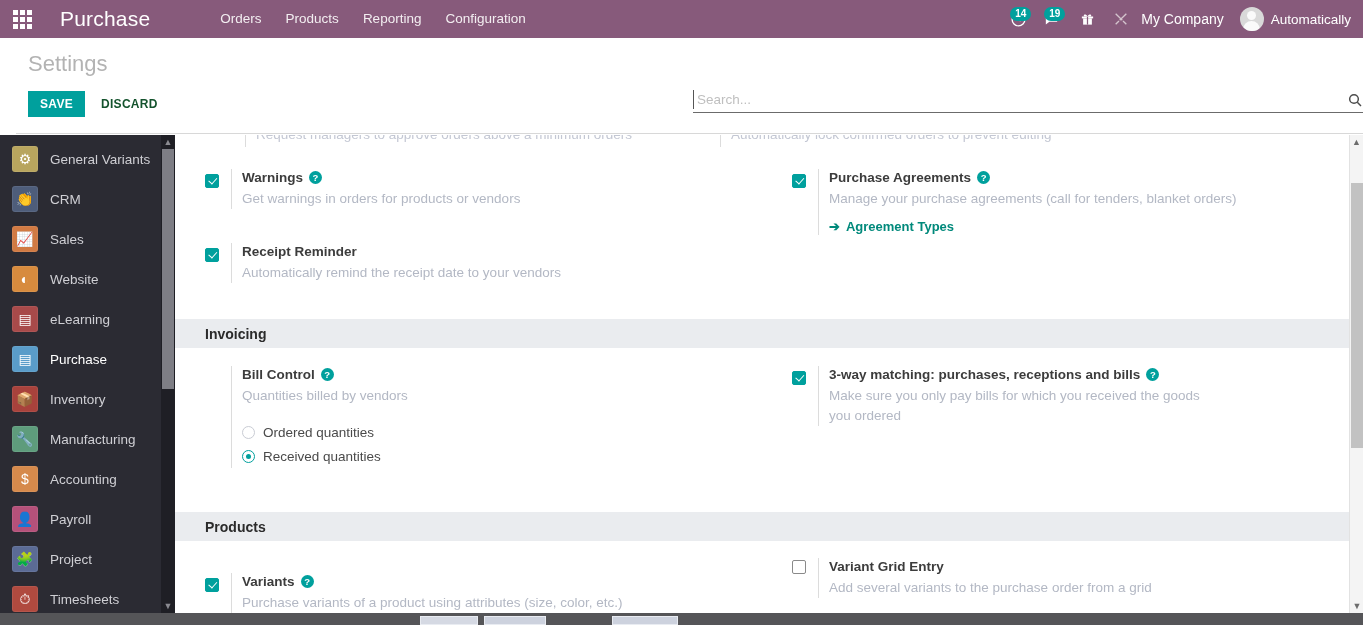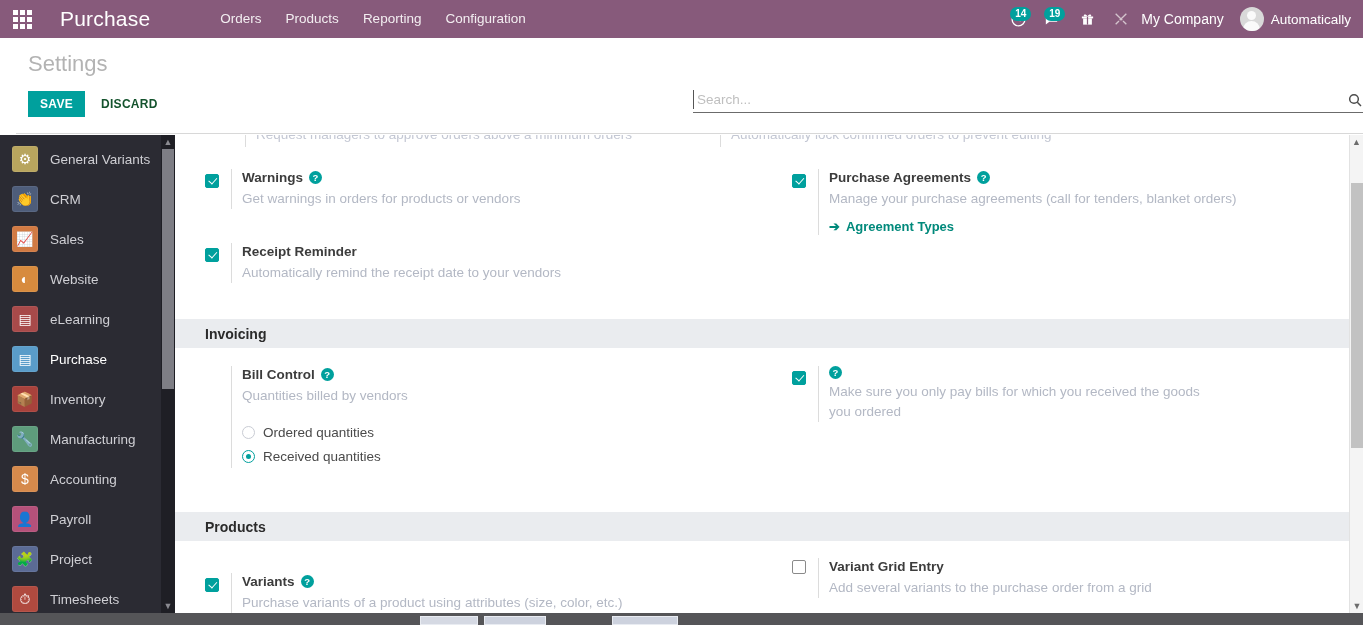--- a/index.html
+++ b/index.html
@@ -455,20 +455,21 @@
         </div>
       </div>
     </div>
     <div class="setting-col">
       <div class="setting-box" style="margin-top:18px">
         <div class="cb-wrap">
           <span class="checkbox checked"></span>
         </div>
         <div class="setting-body">
           <div class="setting-title">
+            <span>3-way matching: purchases, receptions and bills</span>
             <span class="help-icon">?</span>
           </div>
           <div class="setting-desc" style="max-width:385px">Make sure you only pay bills for which you received the goods you ordered</div>
         </div>
       </div>
     </div>
   </div>
 
   <div class="section-header" style="margin-top:44px">
     <span>Products</span>

